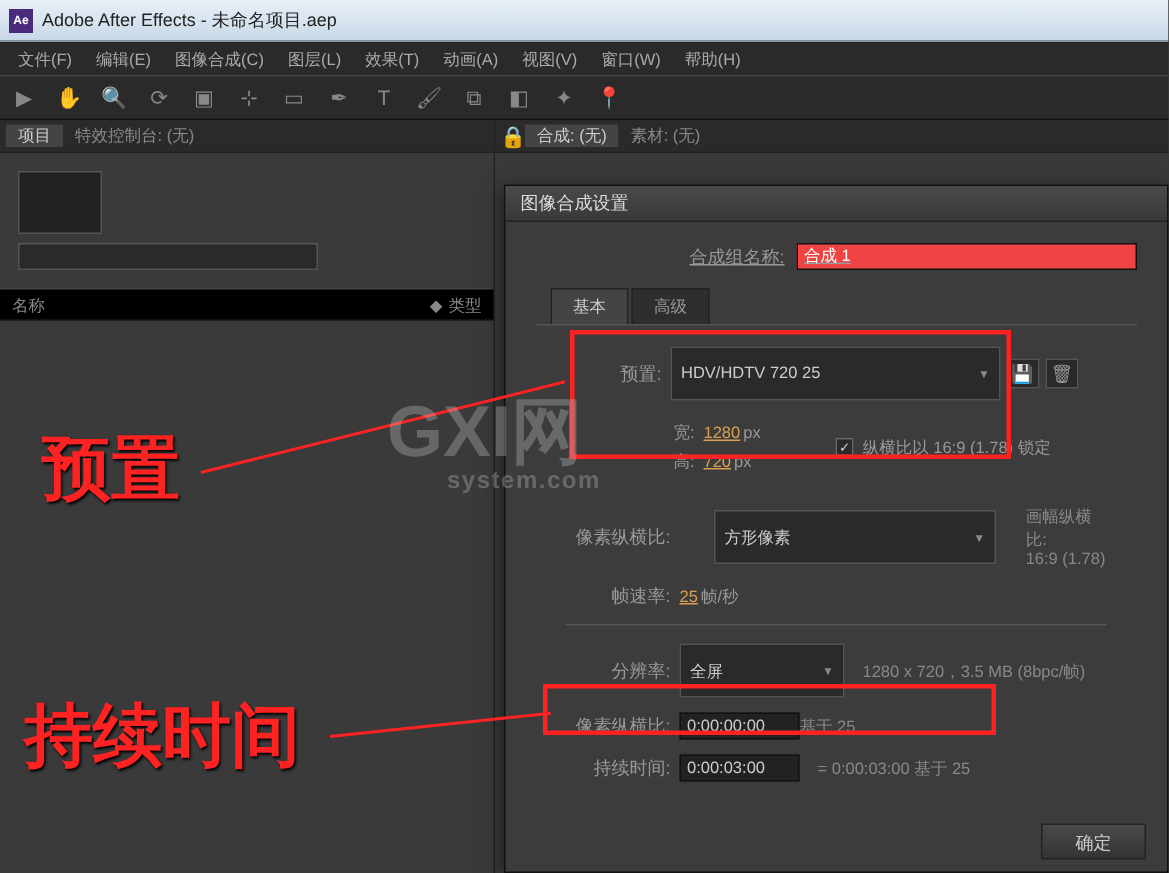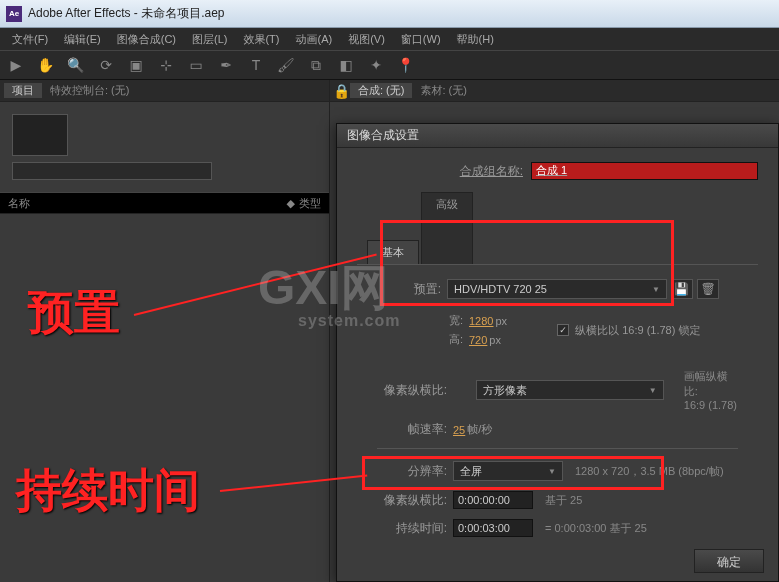--- a/index.html
+++ b/index.html
@@ -36,45 +36,45 @@
 .project-header .spacer { flex: 1; }
 
 
 .dialog { position: absolute; left: 336px; top: 123px; right: 0; bottom: 0; background: #3c3c3c; border: 1px solid #111; box-shadow: -2px 2px 12px rgba(0,0,0,.5); }
 .dialog-title { height: 24px; background: linear-gradient(#4a4a4a,#383838); color: #ddd; font-size: 12px; display: flex; align-items: center; padding: 0 10px; border-bottom: 1px solid #222; }
 .dialog-body { padding: 14px 20px; color: #999; font-size: 12px; }
 
 .form-row { display: flex; align-items: center; margin-bottom: 12px; }
 .form-label { text-align: right; margin-right: 8px; min-width: 70px; }
 .text-input { flex: 1; height: 18px; background: #222; border: 1px solid #111; color: #8ab8ff; font-size: 11px; padding: 0 4px; }
-.text-input.selected { background: #b91c1c; color: #fff; }
+.text-input.selected { background: #ef4444; color: #fff; }
 
 .dialog-tabs { display: flex; margin: 8px 0 0 10px; }
 .dialog-tab { padding: 4px 14px; background: #2e2e2e; color: #999; font-size: 11px; border: 1px solid #222; border-bottom: none; margin-right: 2px; }
-.dialog-tab.active { background: #444; color: #ccc; margin-top: 48px; }
+.dialog-tab.active { background: #444; color: #ccc; }
 .dialog-tab-content { border-top: 1px solid #555; padding: 14px 20px 0 20px; }
 
 
 .redbox { border: 3px solid #ff2222; position: absolute; pointer-events: none; }
 .redbox1 { left: 380px; top: 220px; width: 294px; height: 86px; }
 .redbox2 { left: 362px; top: 456px; width: 302px; height: 34px; }
 
 
 .anno { position: absolute; color: #ff2222; font-size: 46px; font-weight: bold; text-shadow: 1px 1px 2px #000; }
 .anno1 { left: 28px; top: 282px; }
 .anno2 { left: 16px; top: 460px; }
 .redline { position: absolute; background: #ff2222; height: 2px; transform-origin: left center; }
 
 
 .val-link { color: #d8a050; text-decoration: underline; cursor: pointer; font-size: 11px; }
 .unit { color: #999; font-size: 11px; margin-left: 2px; }
 
 .preset-row { display: flex; align-items: center; margin-bottom: 10px; }
 .preset-label { min-width: 40px; text-align: right; margin-right: 6px; }
-.dropdown { height: 20px; background: #2a2a2a; border: 1px solid #555; color: #ccc; font-size: 11px; padding: 0 6px; display: flex; align-items: center; justify-content: space-between; }
+.dropdown { height: 36px; background: #2a2a2a; border: 1px solid #555; color: #ccc; font-size: 11px; padding: 0 6px; display: flex; align-items: center; justify-content: space-between; }
 .dropdown .arrow { font-size: 8px; color: #888; }
 
 .dim-row { display: flex; align-items: center; margin: 4px 0; }
 .dim-label { width: 46px; text-align: right; margin-right: 6px; font-size: 11px; }
 
 .checkbox-row { display: flex; align-items: center; font-size: 11px; }
 .checkbox { width: 12px; height: 12px; background: #2a2a2a; border: 1px solid #666; margin-right: 6px; display: flex; align-items: center; justify-content: center; font-size: 9px; color: #ccc; }
 
 .time-input { width: 80px; height: 18px; background: #222; border: 1px solid #111; color: #ccc; font-size: 11px; padding: 0 4px; display: flex; align-items: center; }
 
@@ -222,21 +222,21 @@
         <div class="dropdown" style="width:110px;">
           <span>全屏</span>
           <span class="arrow">▼</span>
         </div>
         <span class="meta-text" style="margin-left:12px;">1280 x 720，3.5 MB (8bpc/帧)</span>
       </div>
 
       <div class="preset-row">
         <span class="preset-label" style="min-width:70px;">像素纵横比:</span>
         <div class="time-input">0:00:00:00</div>
-        <span class="meta-text" style="margin-left:12px;">基于 25</span>
+        <span class="meta-text" style="">基于 25</span>
       </div>
 
       <div class="preset-row">
         <span class="preset-label" style="min-width:70px;">持续时间:</span>
         <div class="time-input">0:00:03:00</div>
         <span class="meta-text" style="margin-left:12px;">= 0:00:03:00  基于 25</span>
       </div>
 
     </div>
   </div>

